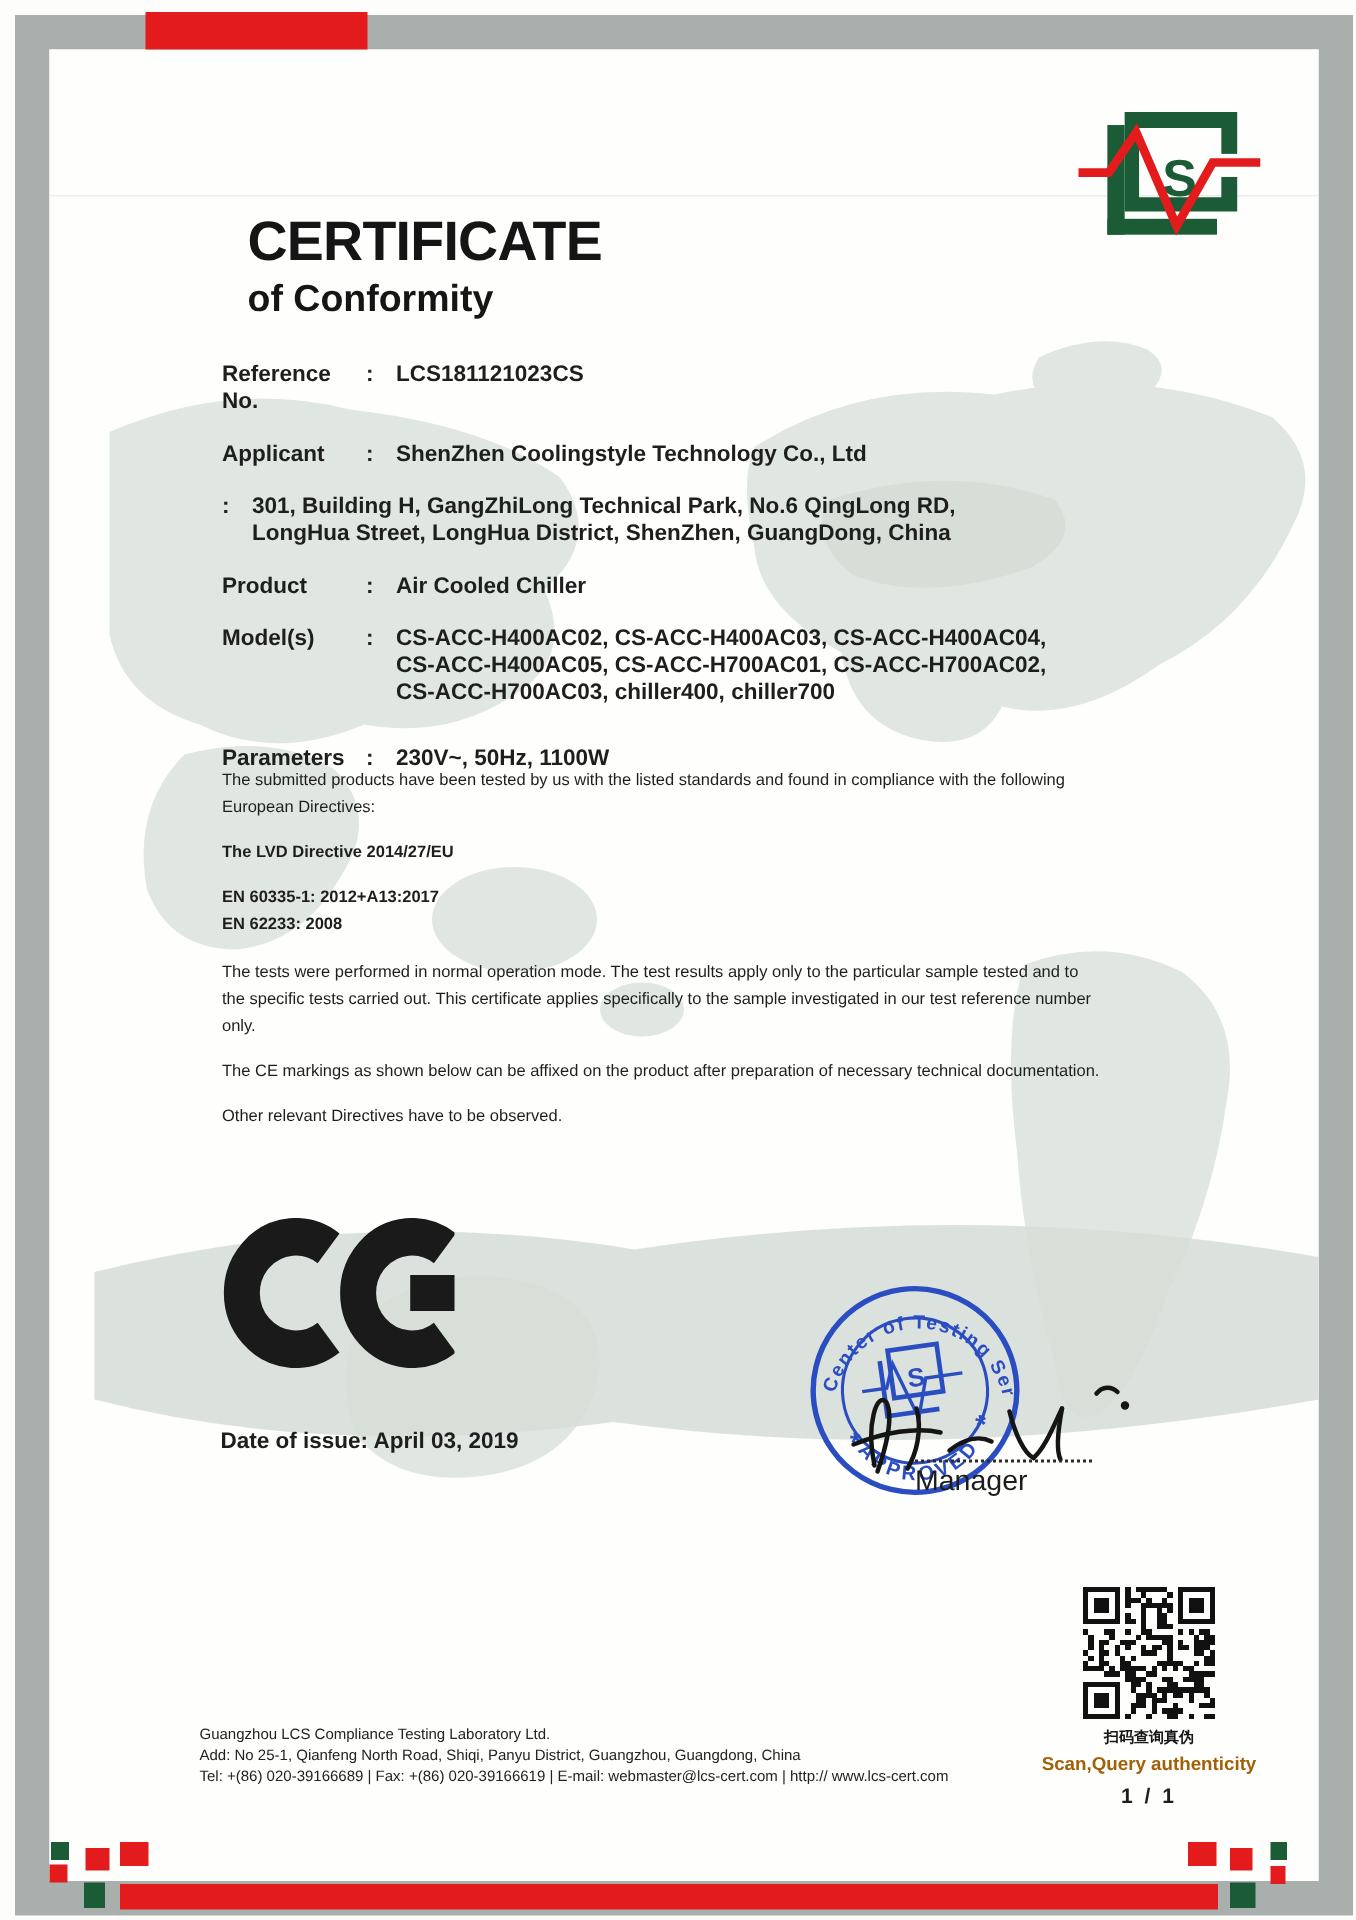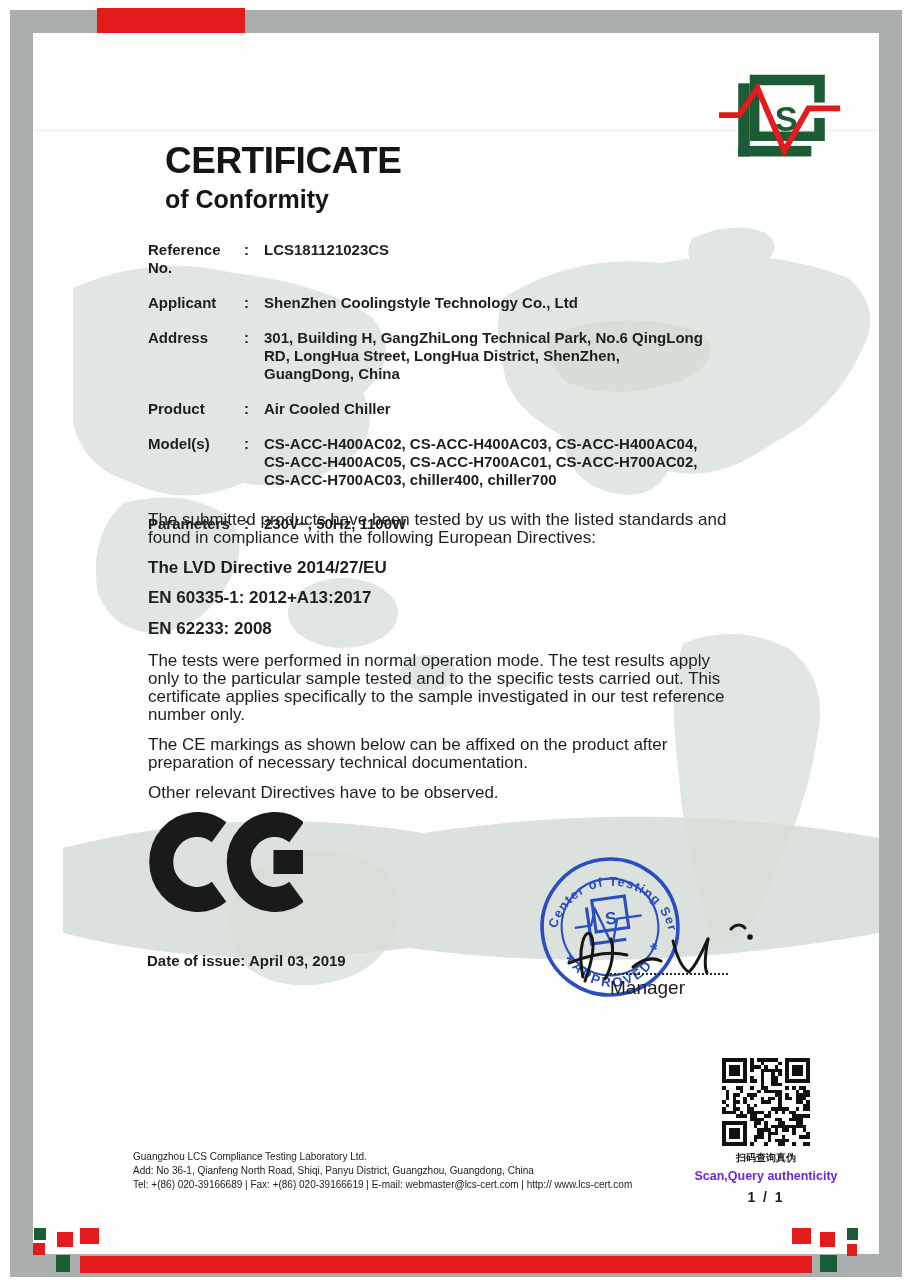--- a/index.html
+++ b/index.html
@@ -21,42 +21,42 @@
 
   
   .fields{position:absolute;left:115px;top:208px;width:560px;}
   .frow{display:flex;margin-bottom:17px;font-size:15px;font-weight:bold;line-height:18px;}
   .flabel{width:96px;flex:0 0 96px;}
   .fsep{width:20px;flex:0 0 20px;text-align:left;}
   .fvalue{flex:1 1 auto;max-width:524px;}
   .frow.models{margin-bottom:26px;}
 
   
-  .paras{position:absolute;left:115px;top:478px;width:588px;font-size:17px;line-height:18px;}
+  .paras{position:absolute;left:115px;top:478px;width:588px;font-size:11px;line-height:18px;}
   .paras p{margin:0 0 12px 0;}
   .paras p.b{font-weight:bold;}
   .paras p.std{margin-bottom:0;}
-  .paras p.std2{margin-bottom:14px;margin-top:13px;}
+  .paras p.std2{margin-bottom:14px;}
 
   .ce{position:absolute;left:115px;top:779px;width:155px;height:100px;}
   .date{position:absolute;left:114px;top:919px;font-size:15px;font-weight:bold;}
 
   
   .stamp{position:absolute;left:505px;top:822px;width:144px;height:144px;transform:rotate(-8deg);}
   .sig{position:absolute;left:512px;top:882px;width:215px;height:85px;}
   .dotline{position:absolute;left:577px;top:940px;width:118px;border-bottom:2px dotted #2b2b2b;}
   .manager{position:absolute;left:577px;top:944px;width:120px;text-align:left;
            font-size:19px;color:#1c1c1c;}
 
   
   .qr{position:absolute;left:689px;top:1025px;width:88px;height:88px;}
   .capzh{position:absolute;left:645px;top:1118px;width:176px;text-align:center;
          font-size:10px;font-weight:bold;color:#161616;}
   .capen{position:absolute;left:633px;top:1136px;width:200px;text-align:center;
-         font-size:12.5px;font-weight:bold;color:#6d28d9;}
+         font-size:12.5px;font-weight:bold;color:#a16207;}
   .pageno{position:absolute;left:689px;top:1156px;width:88px;text-align:center;
           font-size:14px;font-weight:bold;letter-spacing:2px;}
 
   
   .footer{position:absolute;left:100px;top:1117px;width:560px;font-size:10px;line-height:14px;
           color:#222;white-space:nowrap;}
 
   
   .d{position:absolute;}
   .red{background:#e31b1c;}
@@ -118,21 +118,20 @@
         <span class="flabel">Reference No.</span>
         <span class="fsep">:</span>
         <span class="fvalue">LCS181121023CS</span>
       </div>
       <div class="frow">
         <span class="flabel">Applicant</span>
         <span class="fsep">:</span>
         <span class="fvalue">ShenZhen Coolingstyle Technology Co., Ltd</span>
       </div>
       <div class="frow">
-        <span class="flabel">Address</span>
         <span class="fsep">:</span>
         <span class="fvalue">301, Building H, GangZhiLong Technical Park, No.6 QingLong RD, LongHua Street, LongHua District, ShenZhen, GuangDong, China</span>
       </div>
       <div class="frow">
         <span class="flabel">Product</span>
         <span class="fsep">:</span>
         <span class="fvalue">Air Cooled Chiller</span>
       </div>
       <div class="frow models">
         <span class="flabel">Model(s)</span>
@@ -425,21 +424,21 @@
         <rect x="0" y="18" width="7" height="7" fill="#111"></rect>
         <rect x="1" y="19" width="5" height="5" fill="#fff"></rect>
         <rect x="2" y="20" width="3" height="3" fill="#111"></rect>
       </svg>
     <div class="capzh">扫码查询真伪</div>
     <div class="capen">Scan,Query authenticity</div>
     <div class="pageno">1 / 1</div>
 
     <div class="footer">
       <div>Guangzhou LCS Compliance Testing Laboratory Ltd.</div>
-      <div>Add: No 36-1, Qianfeng North Road, Shiqi, Panyu District, Guangzhou, Guangdong, China</div>
+      <div>Add: No 25-1, Qianfeng North Road, Shiqi, Panyu District, Guangzhou, Guangdong, China</div>
       <div>Tel: +(86) 020-39166689  |  Fax: +(86) 020-39166619   |  E-mail: webmaster@lcs-cert.com  |  http:// www.lcs-cert.com</div>
     </div>
   </div>
 
   <div class="d red topred"></div>
   <div class="d red bar"></div>
   <div class="d green bl-g1"></div>
   <div class="d red bl-r1"></div>
   <div class="d red bl-r2"></div>
   <div class="d red bl-r3"></div>

